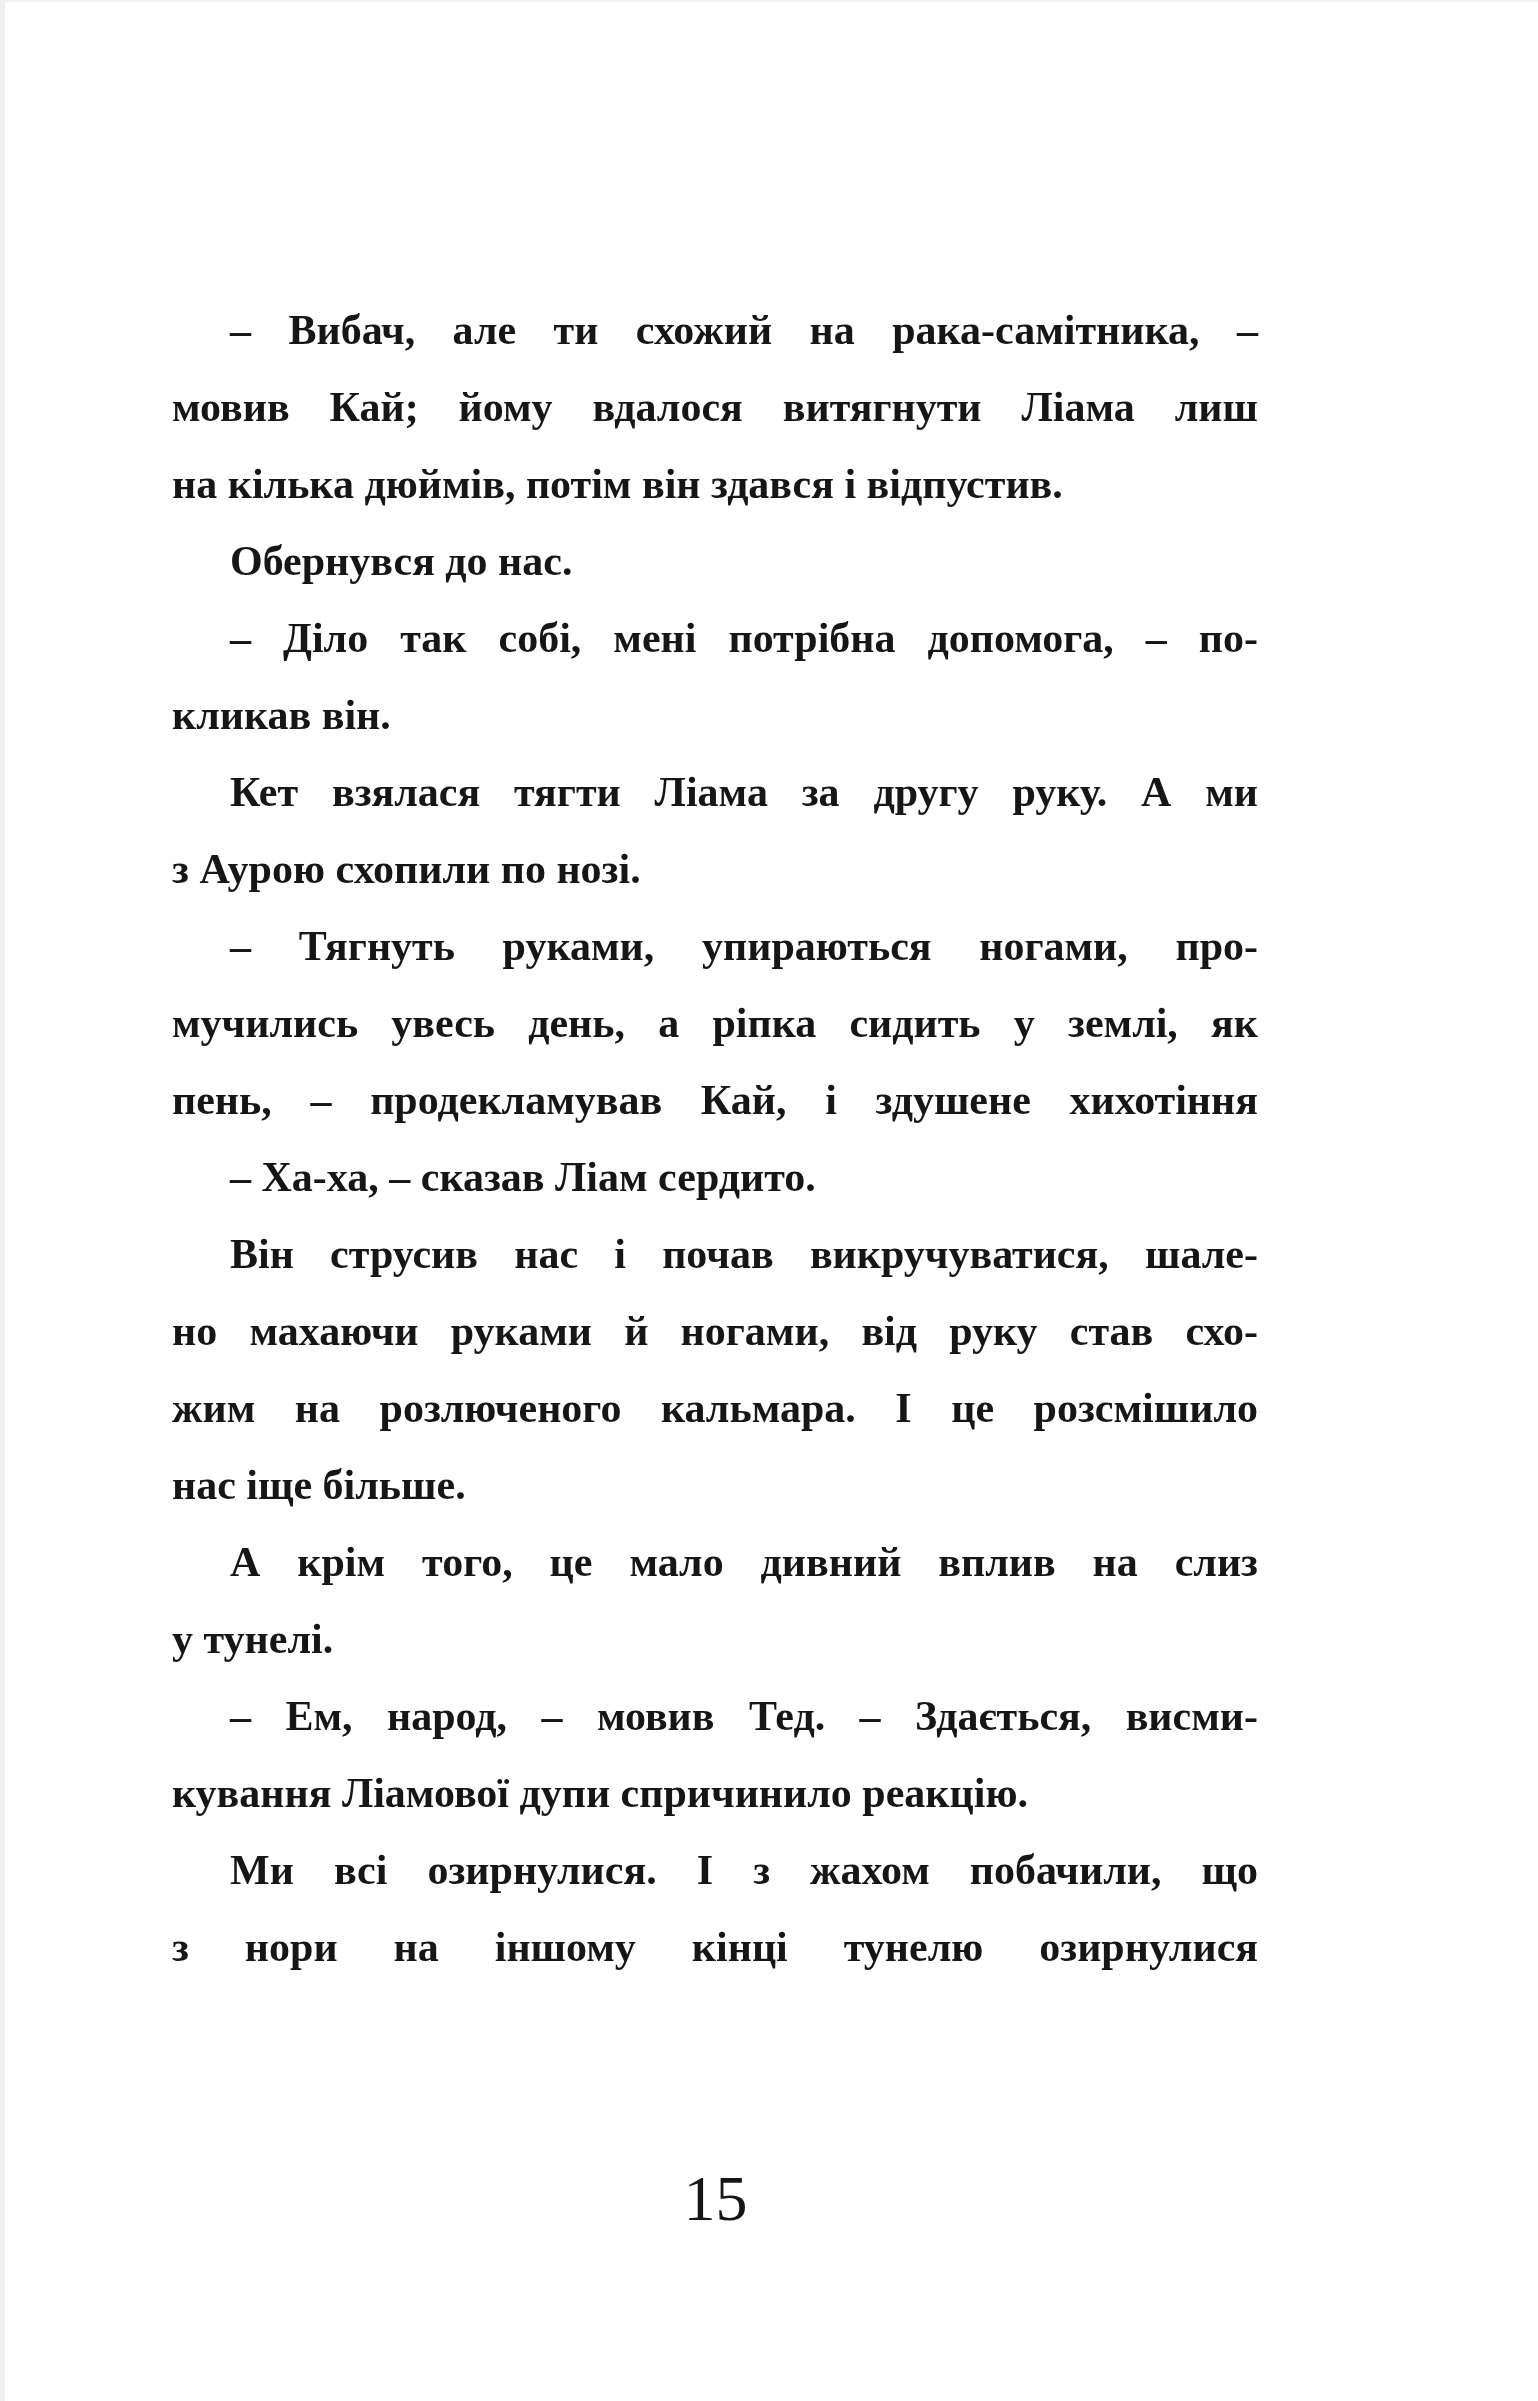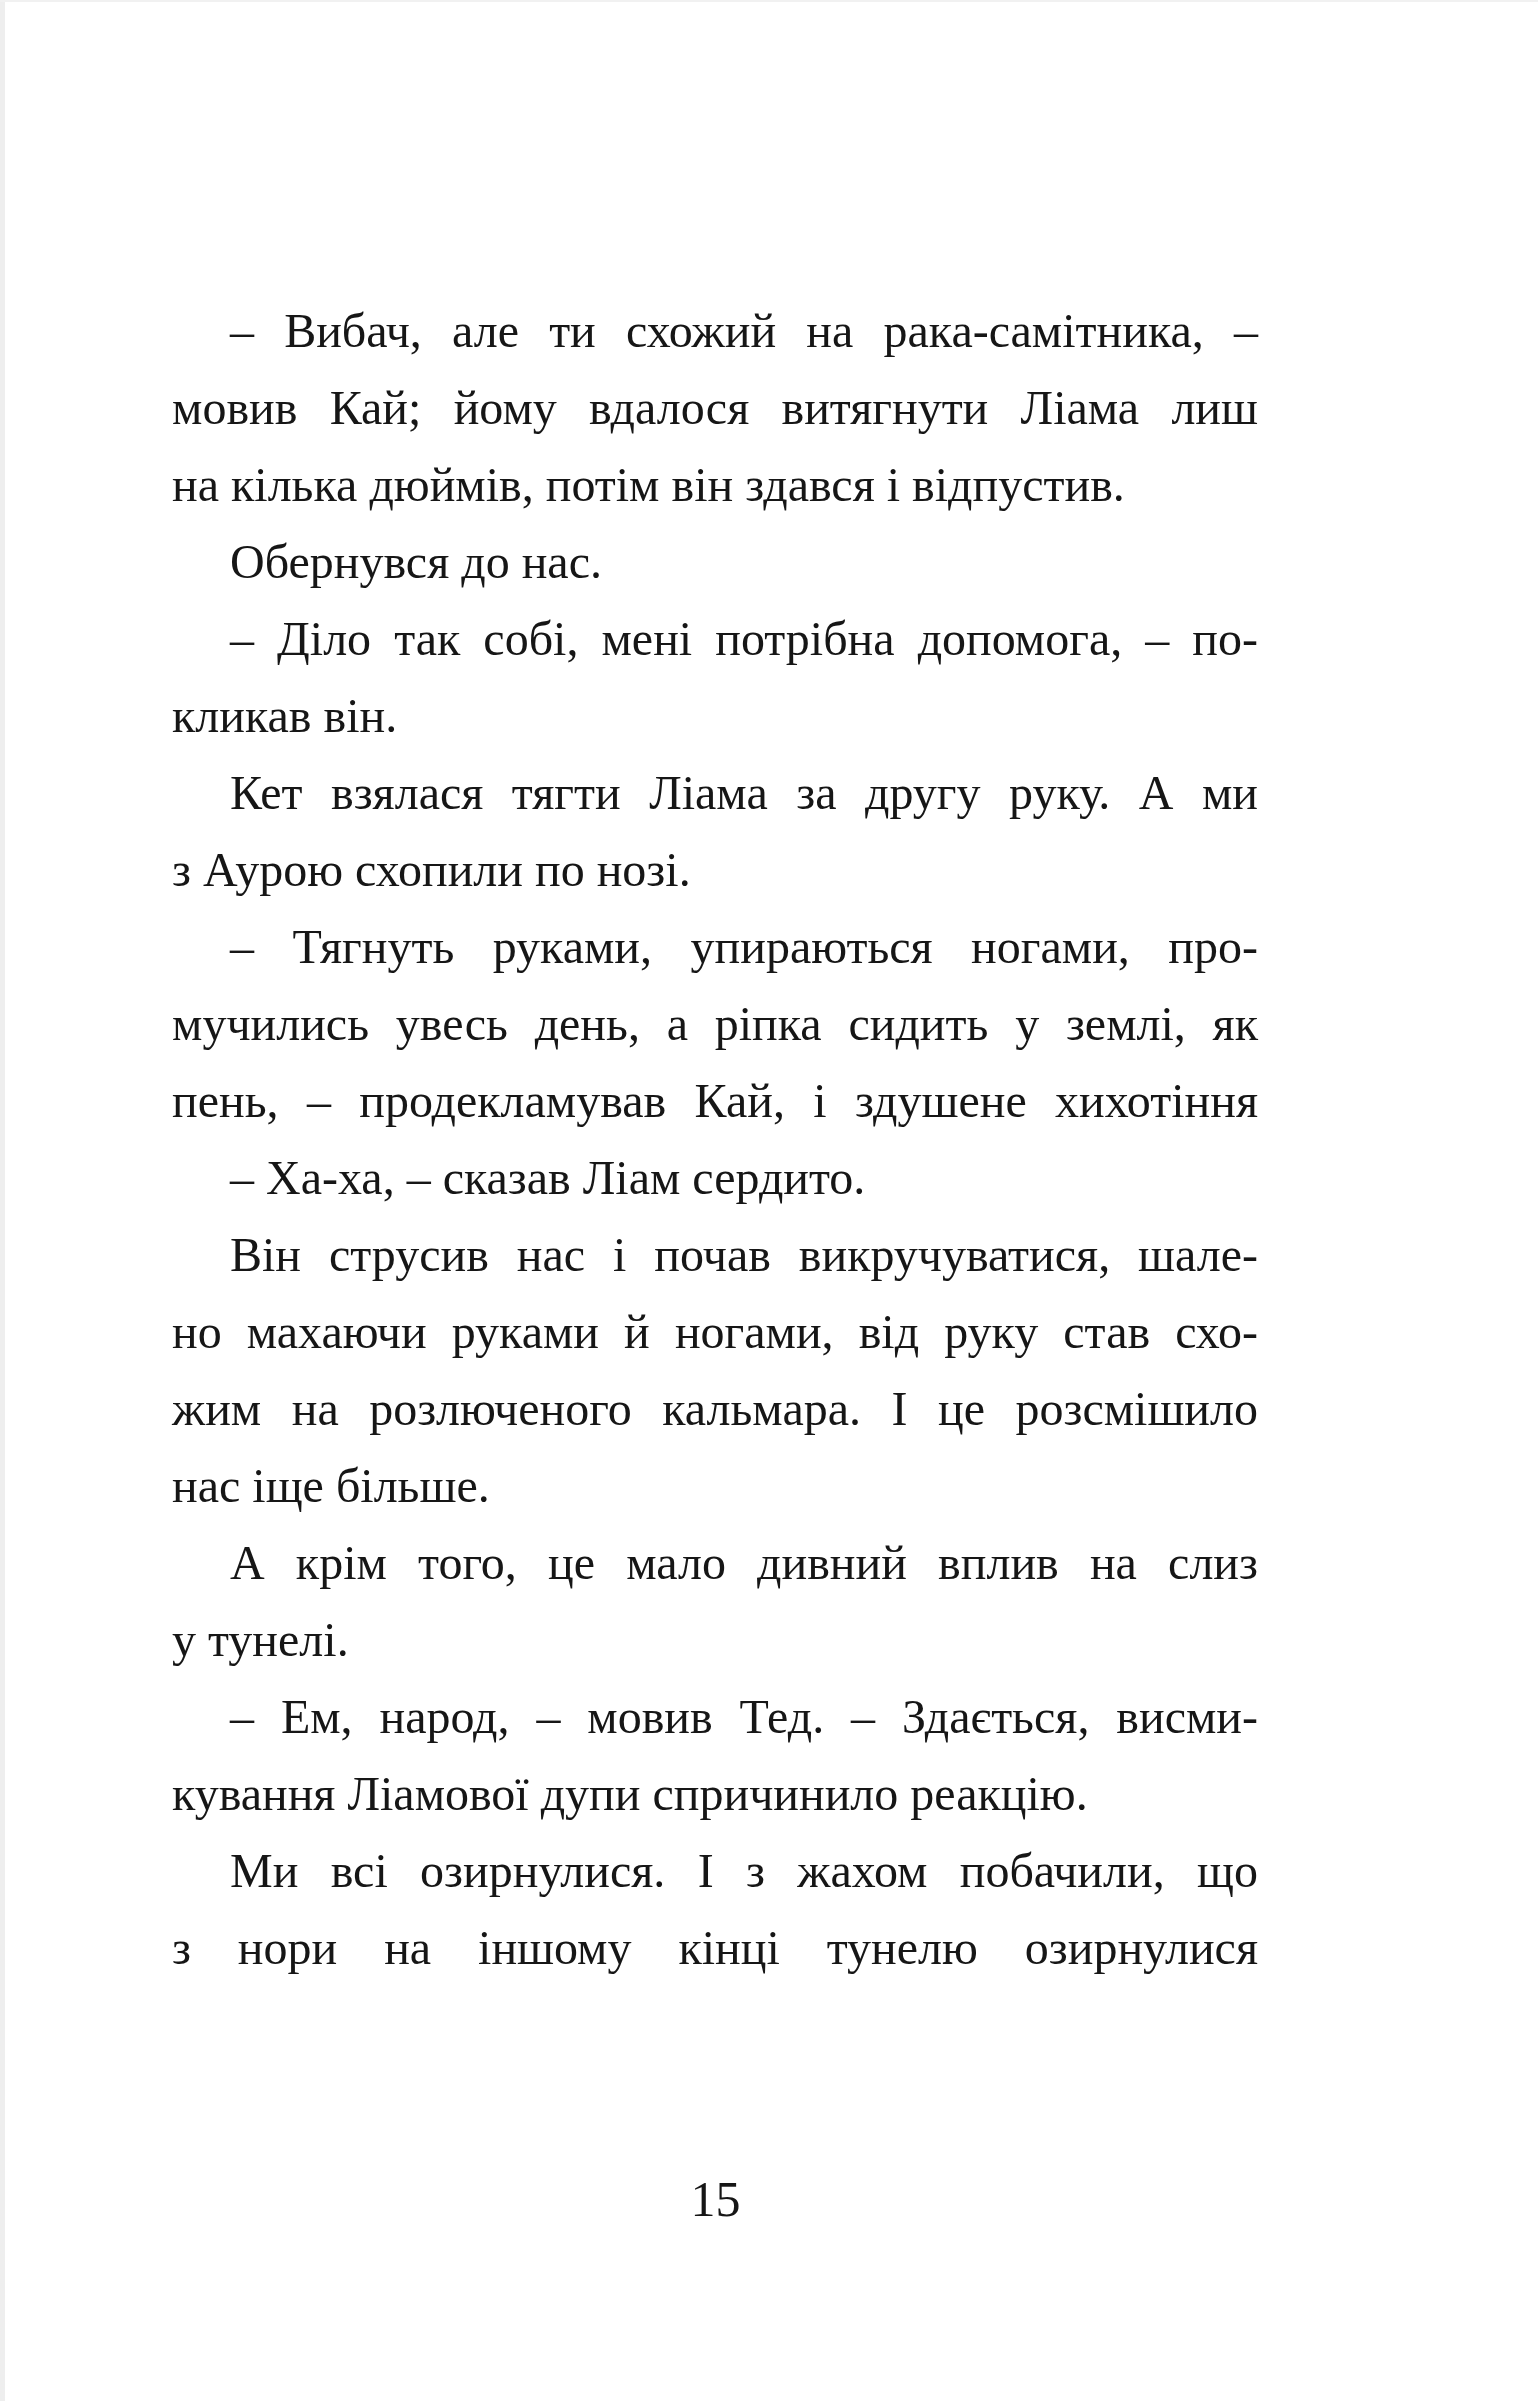--- a/index.html
+++ b/index.html
@@ -30,40 +30,41 @@
   .text-block {
     position: absolute;
     left: 172px;
     top: 292px;
     width: 1086px;
   }
   .line {
     display: block;
     height: 77px;
     line-height: 77px;
-    font-size: 48px;
+    font-size: 42px;
     white-space: nowrap;
     text-align: justify;
     text-align-last: justify;
     overflow: visible;
+    font-weight: bold;
   }
   .line.last {
     text-align: right;
     text-align-last: left;
   }
   .line.indent {
     padding-left: 58px;
   }
   .page-number {
     position: absolute;
     left: 0;
     width: 1431px;
     top: 2167px;
     text-align: center;
-    font-size: 50px;
+    font-size: 64px;
     line-height: 64px;
   }
 </style>
 </head>
 <body>
 
 <div class="page-edge-left"></div>
 <div class="page-edge-top"></div>
 
 <div class="text-block">

